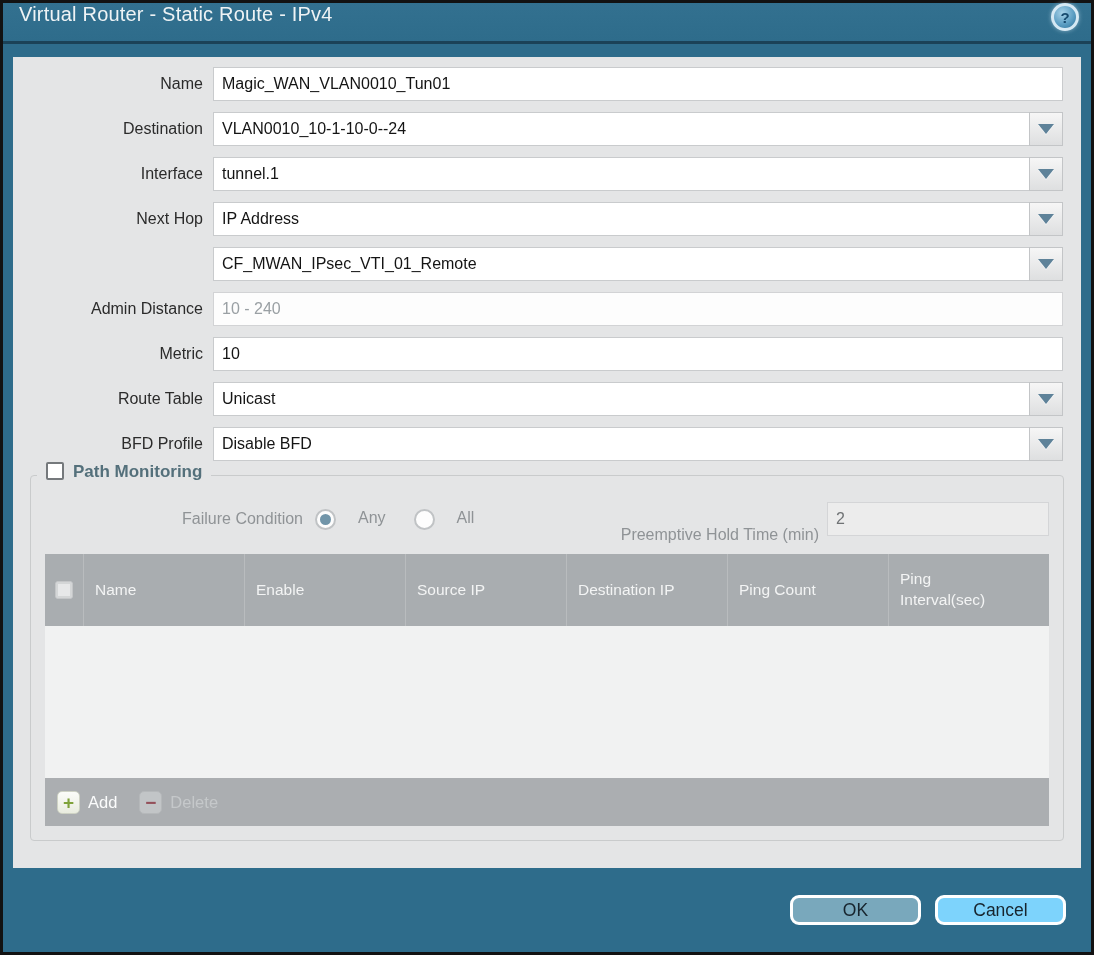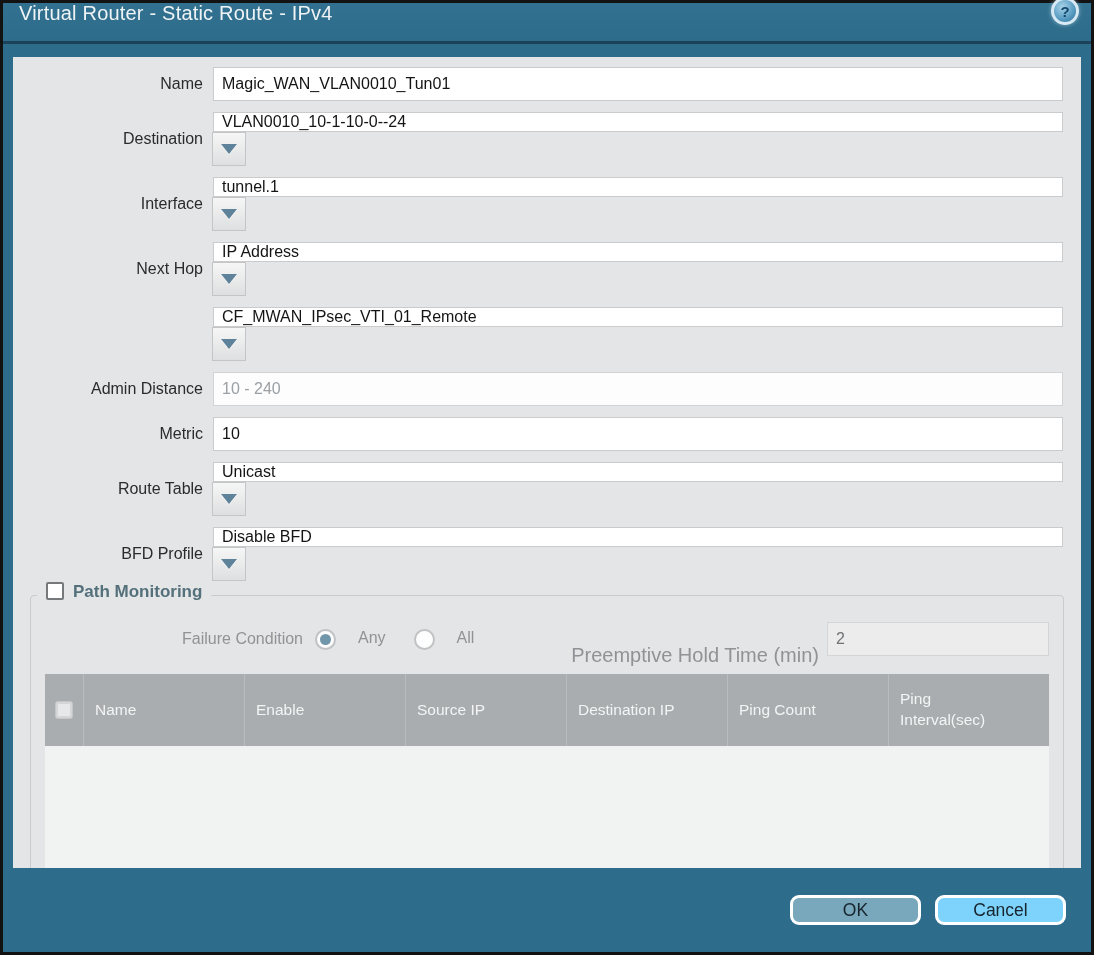--- a/index.html
+++ b/index.html
@@ -9,22 +9,22 @@
   .window {
     width:1094px; height:955px;
     border:3px solid #121212;
     background:#2e6c8b;
     display:flex; flex-direction:column;
   }
 
   
   .titlebar {
     height:41px; flex:0 0 41px;
-    display:flex; align-items:flex-end; justify-content:space-between;
-    padding:0 12px 16px 16px;
+    display:flex; align-items:flex-start; justify-content:space-between;
+    padding:0 12px 0 16px;
     background:linear-gradient(#38769576, #2e6c8b);
     border-bottom:3px solid #1b4257;
   }
   .title { font-size:20px; color:#eef3f5; letter-spacing:.2px; }
   .help-btn {
     width:28px; height:28px; border-radius:50%;
     border:3px solid rgba(225,240,248,.92);
     background:radial-gradient(circle at 38% 32%, #a7d2e8 0%, #5d9fc4 55%, #2a6f96 100%);
     display:flex; align-items:center; justify-content:center;
     color:#16496d; font-weight:bold; font-size:15px; cursor:pointer;
@@ -50,21 +50,21 @@
 
   .tb {
     height:34px; width:100%;
     border:1px solid #c9cbcd; background:#ffffff;
     font-family:inherit; font-size:16px; color:#141414;
     padding:0 8px; outline:none;
   }
   .tb::placeholder { color:#9aa0a4; }
   .tb.dimmed { border-color:#d2d3d5; background:#fdfdfd; }
 
-  .combo { display:flex; width:100%;flex-direction:column; }
+  .combo { display:flex; width:100%; }
   .combo .tb { flex:1; }
   .dd-btn {
     flex:0 0 34px; width:34px; height:34px; margin-left:-1px;
     border:1px solid #c3c5c7;
     background:linear-gradient(#f6f6f6,#dedfe0);
     display:flex; align-items:center; justify-content:center;
     cursor:pointer;
   }
   .dd-arrow {
     width:0; height:0;
@@ -102,21 +102,21 @@
     width:21px; height:21px; border-radius:50%;
     border:2px solid #c0c3c5; background:#fdfdfd;
     display:flex; align-items:center; justify-content:center;
   }
   .radio.selected::after {
     content:""; width:11px; height:11px; border-radius:50%;
     background:#7195a9; display:block;
   }
   .radio-label { font-size:16px; color:#8f9396; }
   .fc-spacer { flex:1; }
-  .pht-label { text-align:right; font-size:20px; color:#8f9396; padding-right:8px;margin-top:32px; }
+  .pht-label { text-align:right; font-size:16px; color:#8f9396; padding-right:8px;margin-top:32px; }
   .pht-input {
     width:222px; height:34px;
     border:1px solid #d4d5d7; background:#ececec;
     font-family:inherit; font-size:16px; color:#6f7274;
     padding:0 8px; outline:none;
   }
 
   
   .pm-table { margin-top:18px; }
   .t-head {

